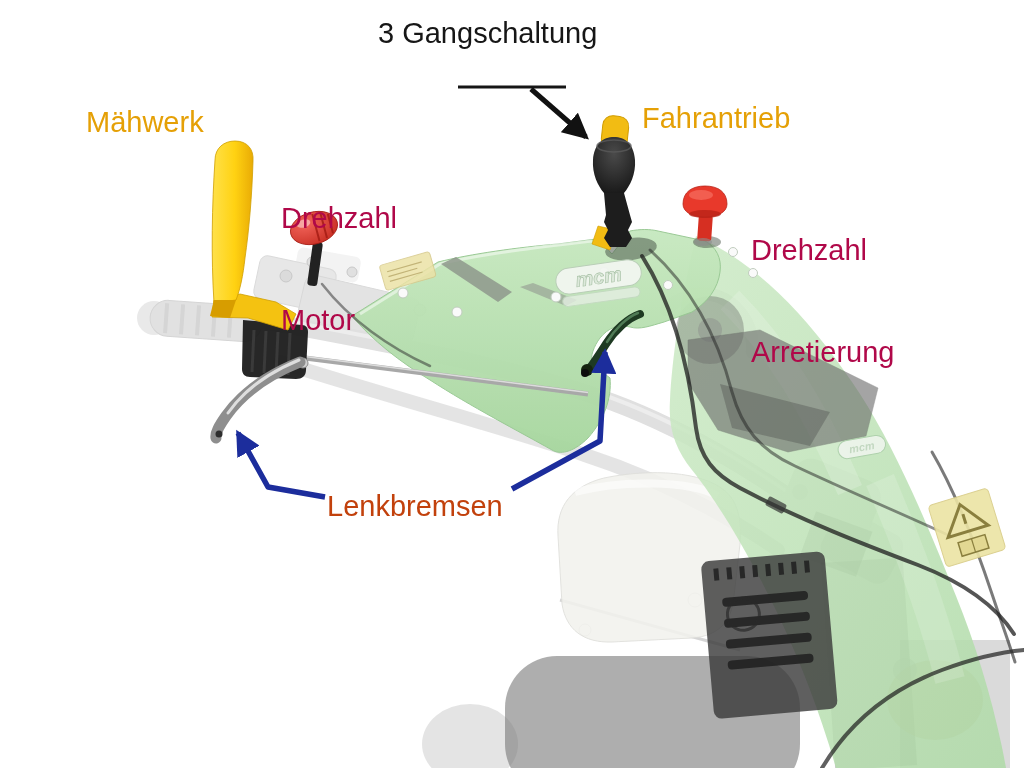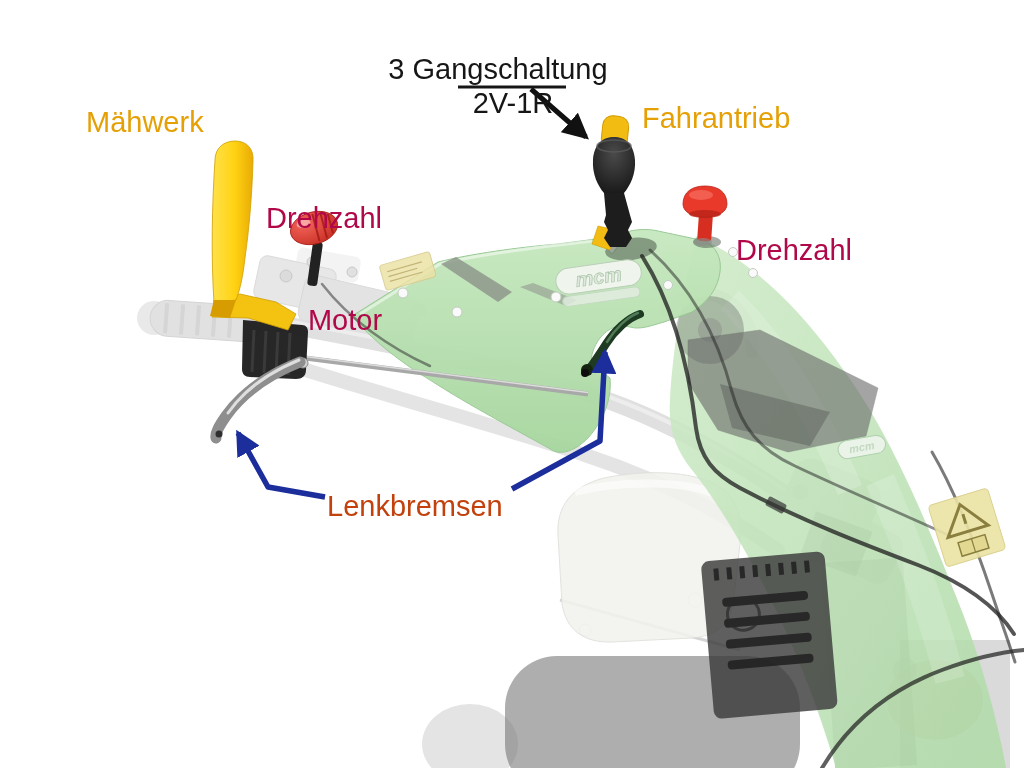--- a/index.html
+++ b/index.html
@@ -1,24 +1,24 @@
 <!DOCTYPE html>
 <html><head>
 <meta charset="utf-8">
 <style>
   html,body{margin:0;padding:0;background:#ffffff;}
   #stage{position:relative;width:1024px;height:768px;overflow:hidden;background:#ffffff;
          font-family:"Liberation Sans", sans-serif;}
   #machine-svg{position:absolute;left:0;top:0;width:1024px;height:768px;}
-  .label{position:absolute;font-size:29px;line-height:34px;white-space:pre;text-align:right;}
+  .label{position:absolute;font-size:29px;line-height:34px;white-space:pre;}
   .lbl-black{color:#161616;}
   .lbl-orange{color:#E5A006;}
-  .lbl-crimson{color:#B00849;}
+  .lbl-crimson{color:#B00849;margin-left:15px;}
   .lbl-blue{color:#c2410c;}
-  .center{text-align:center;margin-top:36px;}
+  .center{text-align:left;}
 </style>
 </head>
 <body>
 
 <div id="stage">
 
 <svg id="machine-svg" viewBox="0 0 1024 768" xmlns="http://www.w3.org/2000/svg">
   <defs>
     <linearGradient id="gGreen" x1="0" y1="0" x2="0" y2="1">
       <stop offset="0" stop-color="#c6e8bf"></stop>
@@ -243,30 +243,30 @@
 
   <g>
     <path d="M325,497 L268,487 L238,433" fill="none" stroke="#1C2D9C" stroke-width="5.5" stroke-linejoin="round" marker-end="url(#ah-blue)"></path>
   </g>
   <g>
     <path d="M512,489 L600,441 L605,352" fill="none" stroke="#1C2D9C" stroke-width="5.5" stroke-linejoin="round" marker-end="url(#ah-blue)"></path>
   </g>
 </svg>
 
 <div class="label lbl-black center" style="left:378px;top:16px;width:240px;">3 Gangschaltung</div>
-<div class="label lbl-black center" style="left:455px;top:50px;width:116px;">2V-1R</div>
 
 <div class="label lbl-orange" style="left:86px;top:105px;">Mähwerk</div>
 
 <div class="label lbl-crimson" style="left:266px;top:133px;">
   <div>Drehzahl</div>
   <div>Motor</div>
 </div>
 
 <div class="label lbl-orange" style="left:642px;top:101px;">Fahrantrieb</div>
 
 <div class="label lbl-crimson" style="left:736px;top:165px;">
   <div>Drehzahl</div>
+  <div>Arretierung</div>
 </div>
 
 <div class="label lbl-blue" style="left:327px;top:489px;">Lenkbremsen</div>
 
 </div>
 
 </body></html>

